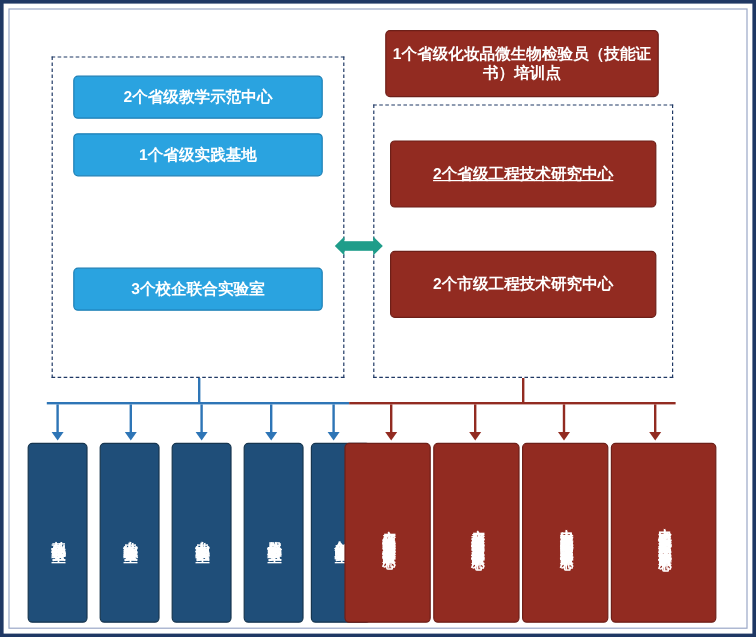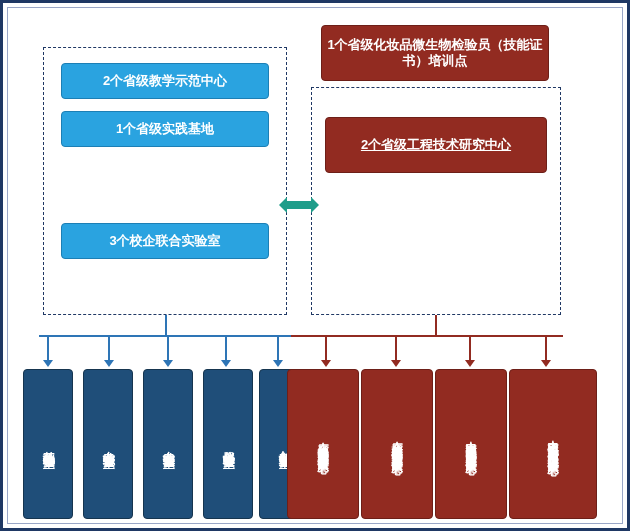--- a/index.html
+++ b/index.html
@@ -159,20 +159,21 @@
   <div class="dash-box" style="left:40px; top:44px; width:244px; height:268px;"></div>
   <div class="dash-box" style="left:308px; top:84px; width:250px; height:228px;"></div>
 
   <div class="node blue left-item lt1">2个省级教学示范中心</div>
   <div class="node blue left-item lt2">1个省级实践基地</div>
   <div class="node blue left-item lt4">3个校企联合实验室</div>
 
   <div class="node darkred top-header">1个省级化妆品微生物检验员（技能证书）培训点</div>
 
   <div class="node darkred right-item rt1">2个省级工程技术研究中心</div>
+  <div class="node darkred right-item rt2">2个市级工程技术研究中心</div>
 
   <div class="connector-h"></div>
   <div class="connector-left"></div>
   <div class="connector-right"></div>
 
   <div class="line" style="left:36px; top:332px; width:252px; height:2px;"></div>
   <div class="line" style="left:162px; top:312px; width:2px; height:20px;"></div>
 
   <div class="line line-red" style="left:288px; top:332px; width:272px; height:2px;"></div>
   <div class="line line-red" style="left:432px; top:312px; width:2px; height:20px;"></div>

